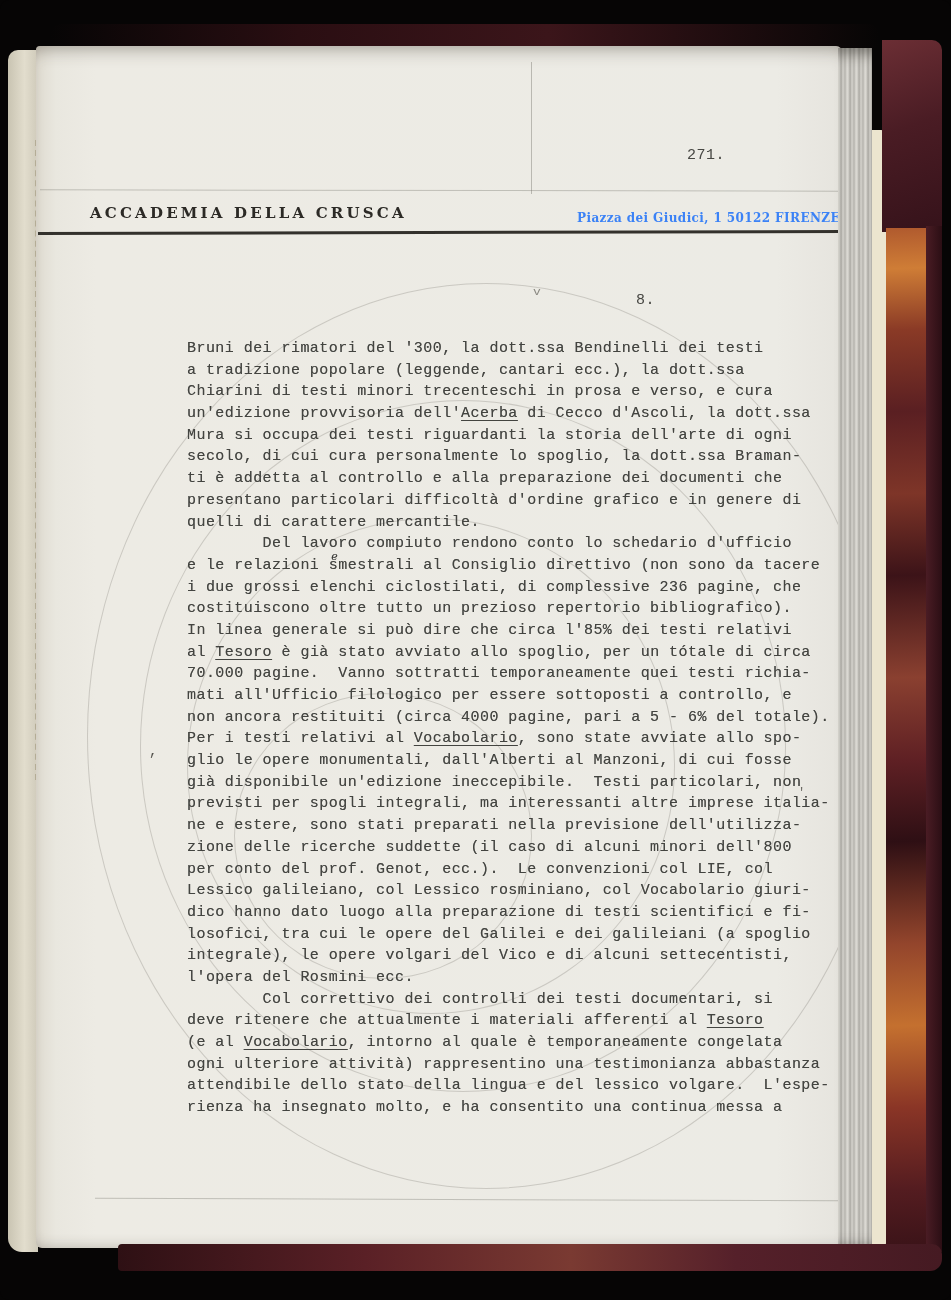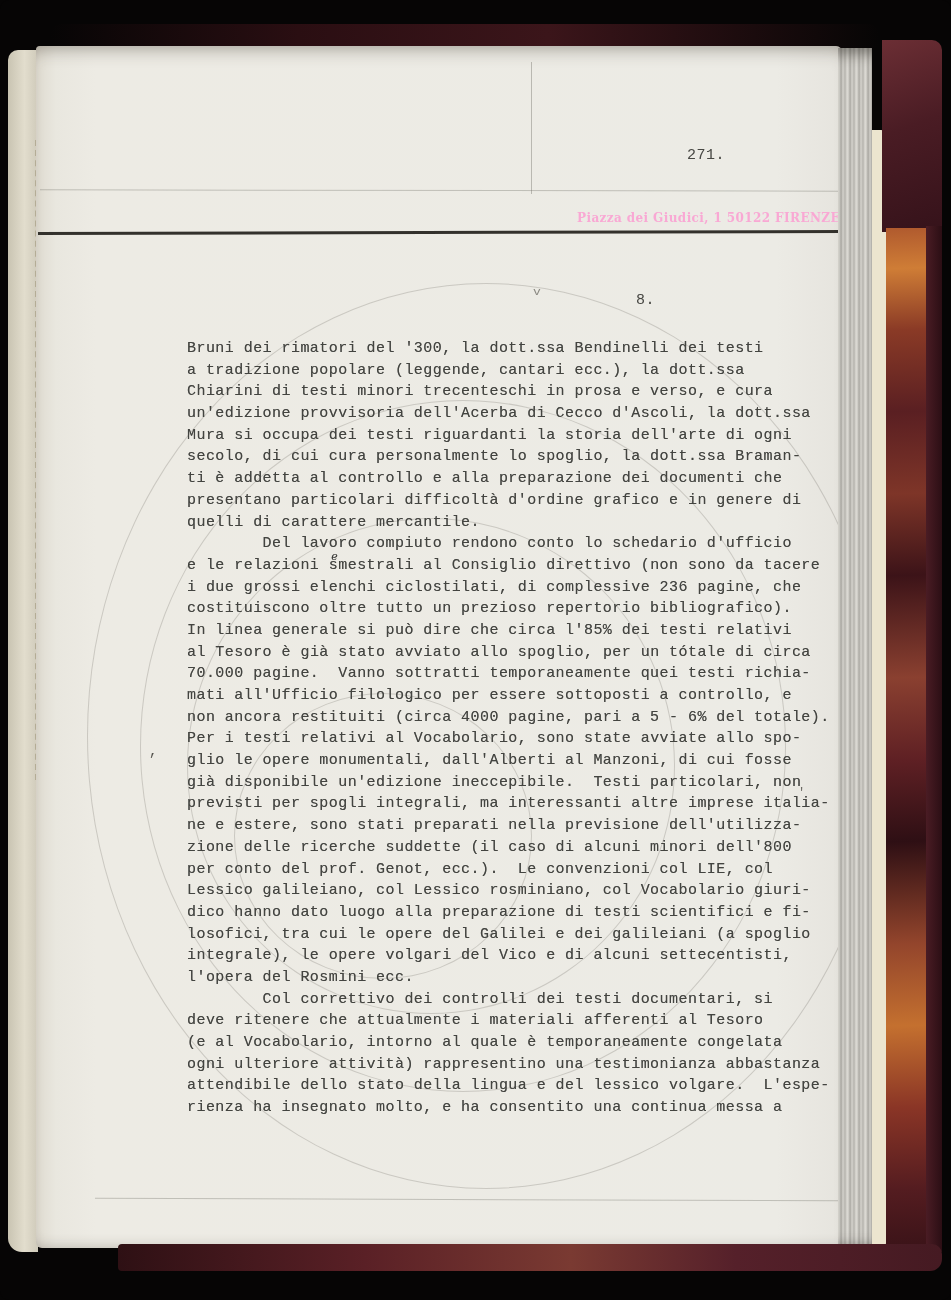--- a/index.html
+++ b/index.html
@@ -40,27 +40,27 @@
   .crease-bottom{left:95px;top:1199px;width:745px;height:1px;background:rgba(110,108,100,0.35);transform:rotate(0.2deg);}
 
   
   .typed{font-family:"Liberation Mono","DejaVu Sans Mono",monospace;color:#474743;}
   .folio{left:687px;top:147px;font-size:15px;letter-spacing:0.5px;}
   .sheet-no{left:636px;top:292px;font-size:15px;letter-spacing:0.5px;}
   .check-mark{left:534px;top:287px;font-size:10px;color:#8b8982;transform:scaleX(1.3);}
   .lh-name{left:90px;top:204px;font-family:"DejaVu Serif","Liberation Serif",serif;font-size:15px;
     font-weight:600;letter-spacing:3.2px;color:#2c2a26;}
   .lh-addr{left:560px;top:211px;width:280px;text-align:right;font-family:"DejaVu Serif","Liberation Serif",serif;
-    font-size:12px;font-weight:700;letter-spacing:0.4px;color:#f9a8d4;}
+    font-size:12px;font-weight:700;letter-spacing:0.4px;color:#3b82f6;}
   .rule{left:38px;top:231px;width:806px;height:2.5px;background:#33312c;transform:rotate(-0.15deg);}
 
   .bodytext{left:187px;top:338px;font-size:15px;line-height:21.7px;letter-spacing:0.45px;
     color:#434440;white-space:pre;text-shadow:0 0 0.4px rgba(60,60,58,0.55);}
   .tline{height:21.7px;white-space:pre;}
-  .u{text-underline-offset:3px;text-decoration-thickness:1px;}
+  .u{text-decoration:underline;text-underline-offset:3px;text-decoration-thickness:1px;}
   .sup{display:inline-block;width:0;overflow:visible;font-size:11px;font-family:"DejaVu Serif",serif;
     font-style:italic;transform:translate(-7px,-9px);color:#3c3c3a;}
   .stray-comma{left:149px;top:743px;font-size:14px;color:#55534e;}
   .stray-tick{left:798px;top:786px;font-size:12px;color:#6a6862;}
 </style>
 </head>
 <body>
 
 <div class="scene">
 
@@ -75,20 +75,21 @@
     <div class="ring ring2"></div>
     <div class="ring ring3"></div>
     <div class="ring ring4"></div>
   </div>
   <div class="abs crease-top"></div>
   <div class="abs crease-vert"></div>
   <div class="abs crease-bottom"></div>
 
   <div class="abs typed folio">271.</div>
 
+  <div class="abs lh-name">ACCADEMIA DELLA CRUSCA</div>
   <div class="abs lh-addr">Piazza dei Giudici, 1   50122 FIRENZE</div>
   <div class="abs rule"></div>
 
   <div class="abs typed check-mark">v</div>
   <div class="abs typed sheet-no">8.</div>
 
   <div class="abs typed bodytext"><div class="tline"><span>Bruni dei rimatori del '300, la dott.ssa Bendinelli dei testi</span></div><div class="tline"><span>a tradizione popolare (leggende, cantari ecc.), la dott.ssa</span></div><div class="tline"><span>Chiarini di testi minori trecenteschi in prosa e verso, e cura</span></div><div class="tline"><span>un'edizione provvisoria dell'</span><span class="u">Acerba</span><span> di Cecco d'Ascoli, la dott.ssa</span></div><div class="tline"><span>Mura si occupa dei testi riguardanti la storia dell'arte di ogni</span></div><div class="tline"><span>secolo, di cui cura personalmente lo spoglio, la dott.ssa Braman-</span></div><div class="tline"><span>ti è addetta al controllo e alla preparazione dei documenti che</span></div><div class="tline"><span>presentano particolari difficoltà d'ordine grafico e in genere di</span></div><div class="tline"><span>quelli di carattere mercantile.</span></div><div class="tline"><span>        Del lavoro compiuto rendono conto lo schedario d'ufficio</span></div><div class="tline"><span>e le relazioni s</span><span class="sup">e</span><span>mestrali al Consiglio direttivo (non sono da tacere</span></div><div class="tline"><span>i due grossi elenchi ciclostilati, di complessive 236 pagine, che</span></div><div class="tline"><span>costituiscono oltre tutto un prezioso repertorio bibliografico).</span></div><div class="tline"><span>In linea generale si può dire che circa l'85% dei testi relativi</span></div><div class="tline"><span>al </span><span class="u">Tesoro</span><span> è già stato avviato allo spoglio, per un tótale di circa</span></div><div class="tline"><span>70.000 pagine.  Vanno sottratti temporaneamente quei testi richia-</span></div><div class="tline"><span>mati all'Ufficio filologico per essere sottoposti a controllo, e</span></div><div class="tline"><span>non ancora restituiti (circa 4000 pagine, pari a 5 - 6% del totale).</span></div><div class="tline"><span>Per i testi relativi al </span><span class="u">Vocabolario</span><span>, sono state avviate allo spo-</span></div><div class="tline"><span>glio le opere monumentali, dall'Alberti al Manzoni, di cui fosse</span></div><div class="tline"><span>già disponibile un'edizione ineccepibile.  Testi particolari, non</span></div><div class="tline"><span>previsti per spogli integrali, ma interessanti altre imprese italia-</span></div><div class="tline"><span>ne e estere, sono stati preparati nella previsione dell'utilizza-</span></div><div class="tline"><span>zione delle ricerche suddette (il caso di alcuni minori dell'800</span></div><div class="tline"><span>per conto del prof. Genot, ecc.).  Le convenzioni col LIE, col</span></div><div class="tline"><span>Lessico galileiano, col Lessico rosminiano, col Vocabolario giuri-</span></div><div class="tline"><span>dico hanno dato luogo alla preparazione di testi scientifici e fi-</span></div><div class="tline"><span>losofici, tra cui le opere del Galilei e dei galileiani (a spoglio</span></div><div class="tline"><span>integrale), le opere volgari del Vico e di alcuni settecentisti,</span></div><div class="tline"><span>l'opera del Rosmini ecc.</span></div><div class="tline"><span>        Col correttivo dei controlli dei testi documentari, si</span></div><div class="tline"><span>deve ritenere che attualmente i materiali afferenti al </span><span class="u">Tesoro</span></div><div class="tline"><span>(e al </span><span class="u">Vocabolario</span><span>, intorno al quale è temporaneamente congelata</span></div><div class="tline"><span>ogni ulteriore attività) rappresentino una testimonianza abbastanza</span></div><div class="tline"><span>attendibile dello stato della lingua e del lessico volgare.  L'espe-</span></div><div class="tline"><span>rienza ha insegnato molto, e ha consentito una continua messa a</span></div></div>
 
   <div class="abs typed stray-comma">,</div>
   <div class="abs typed stray-tick">'</div>

